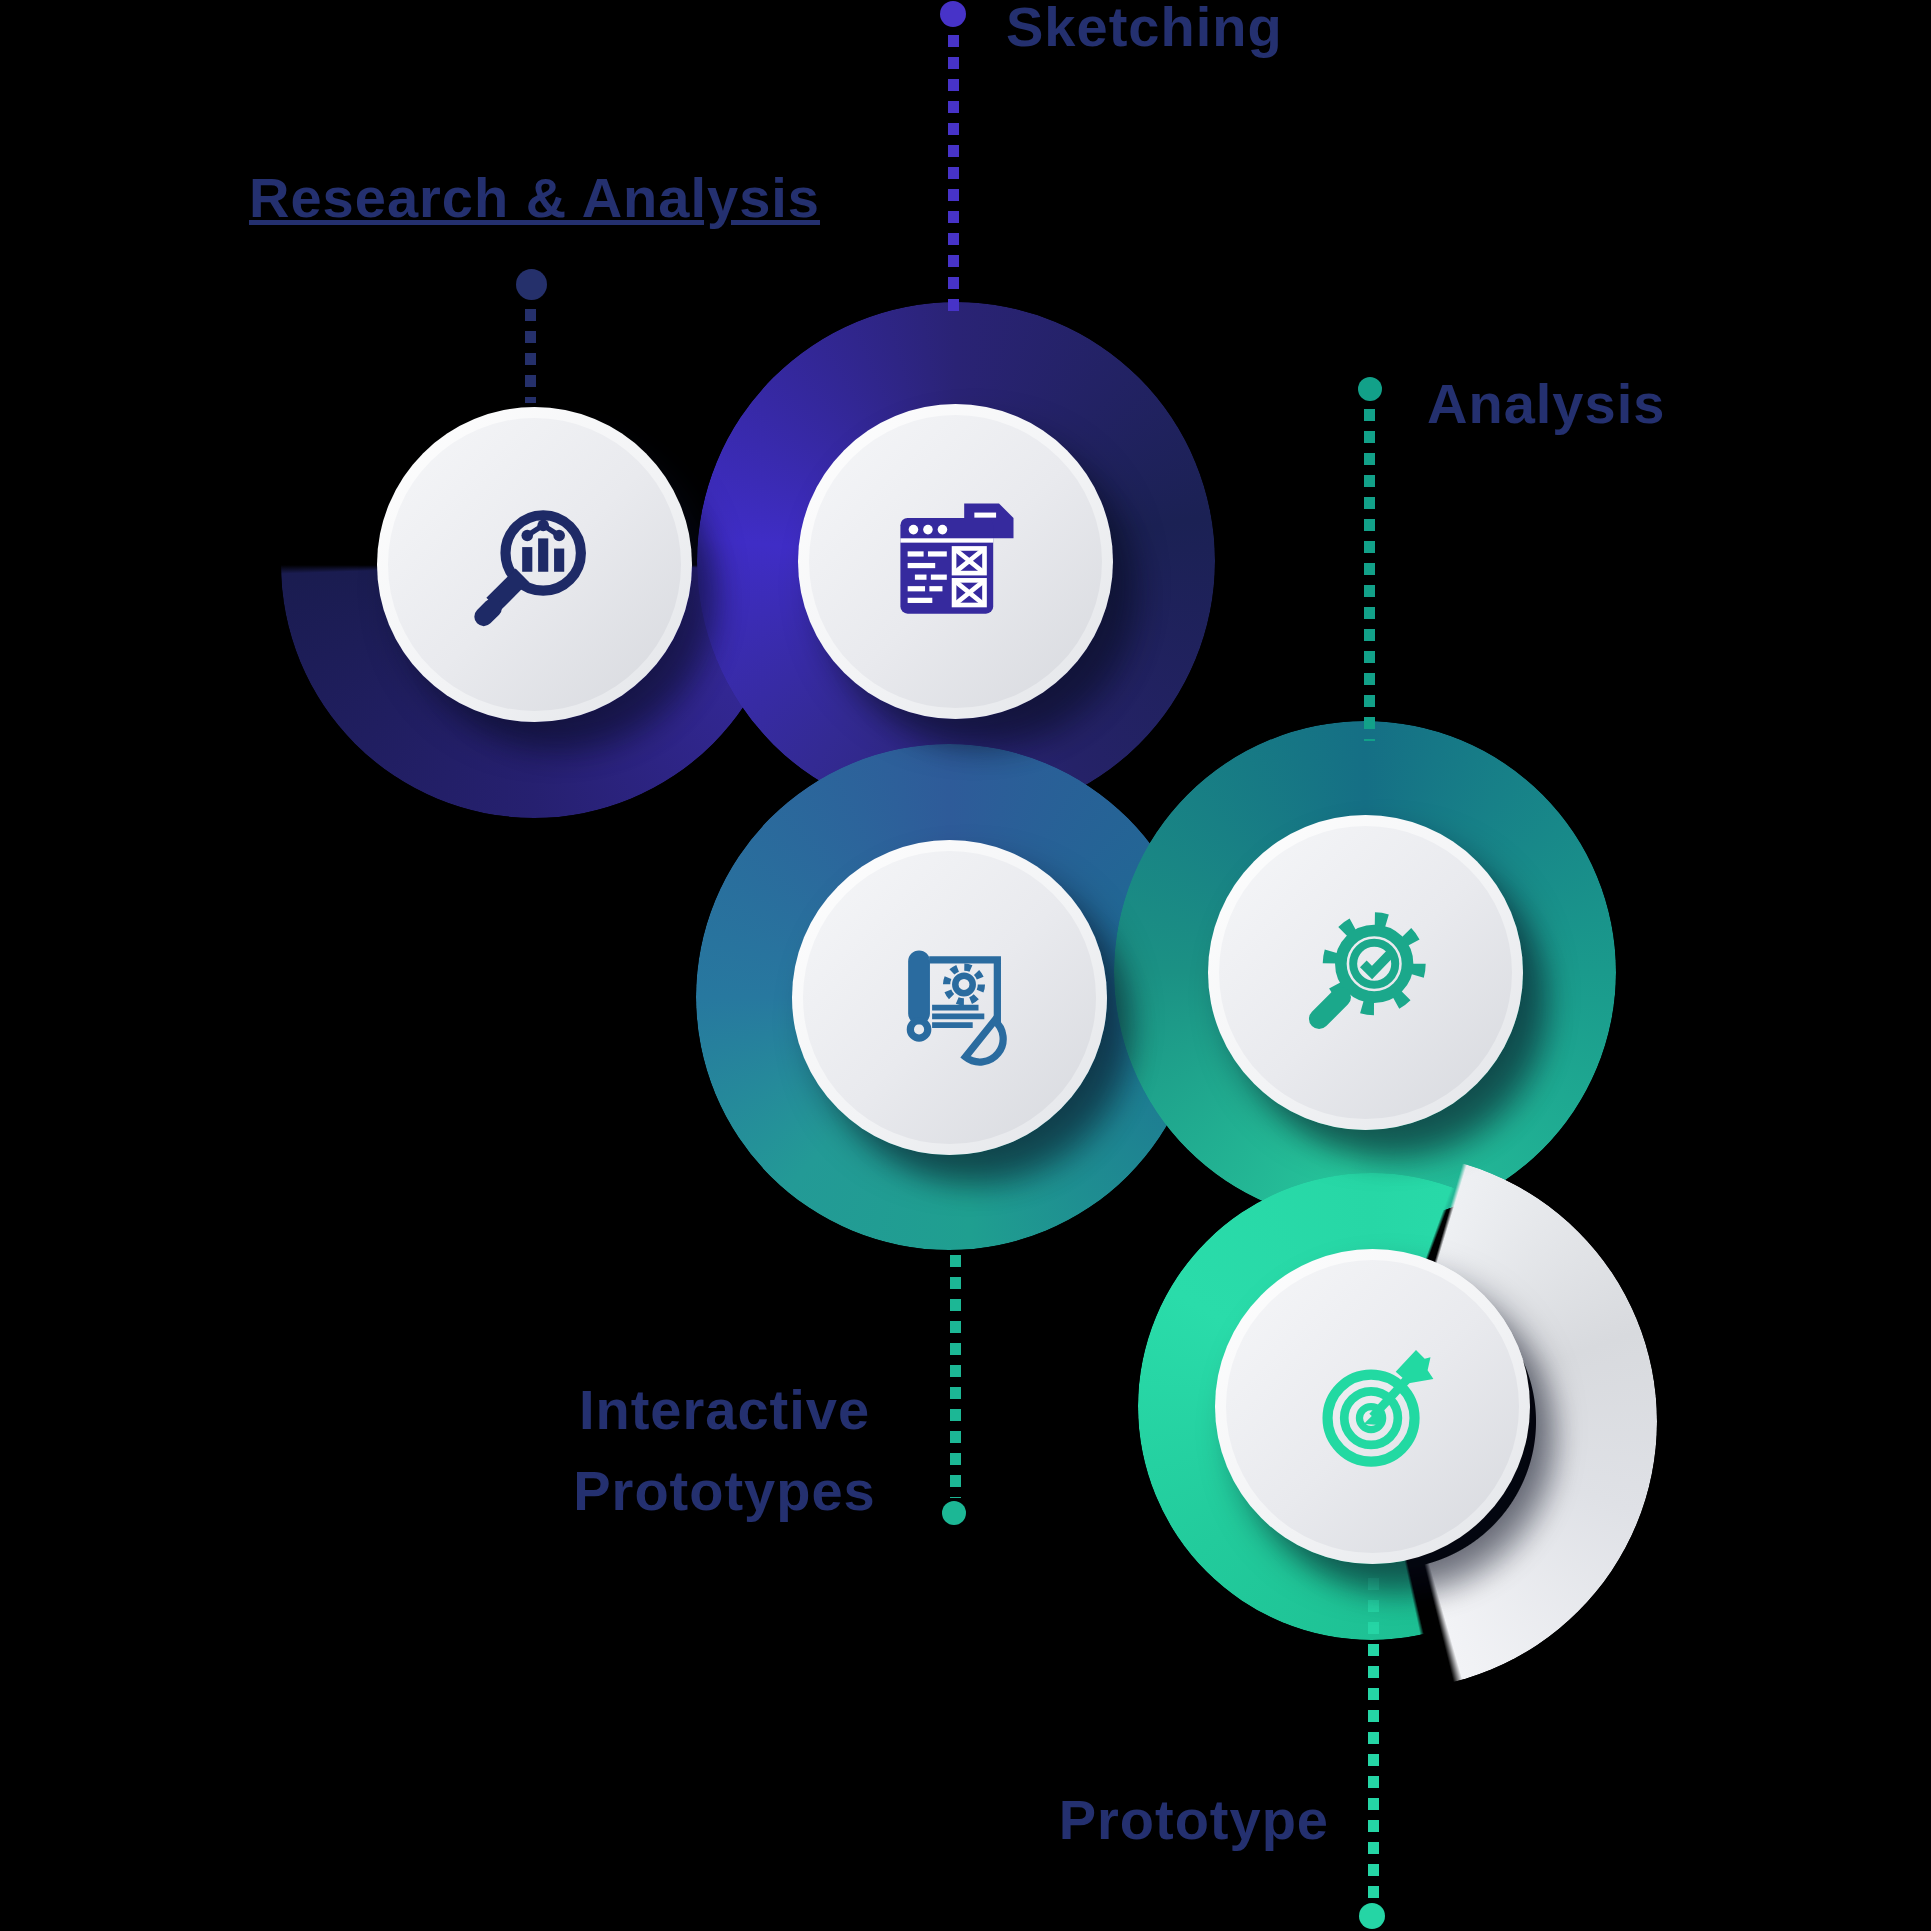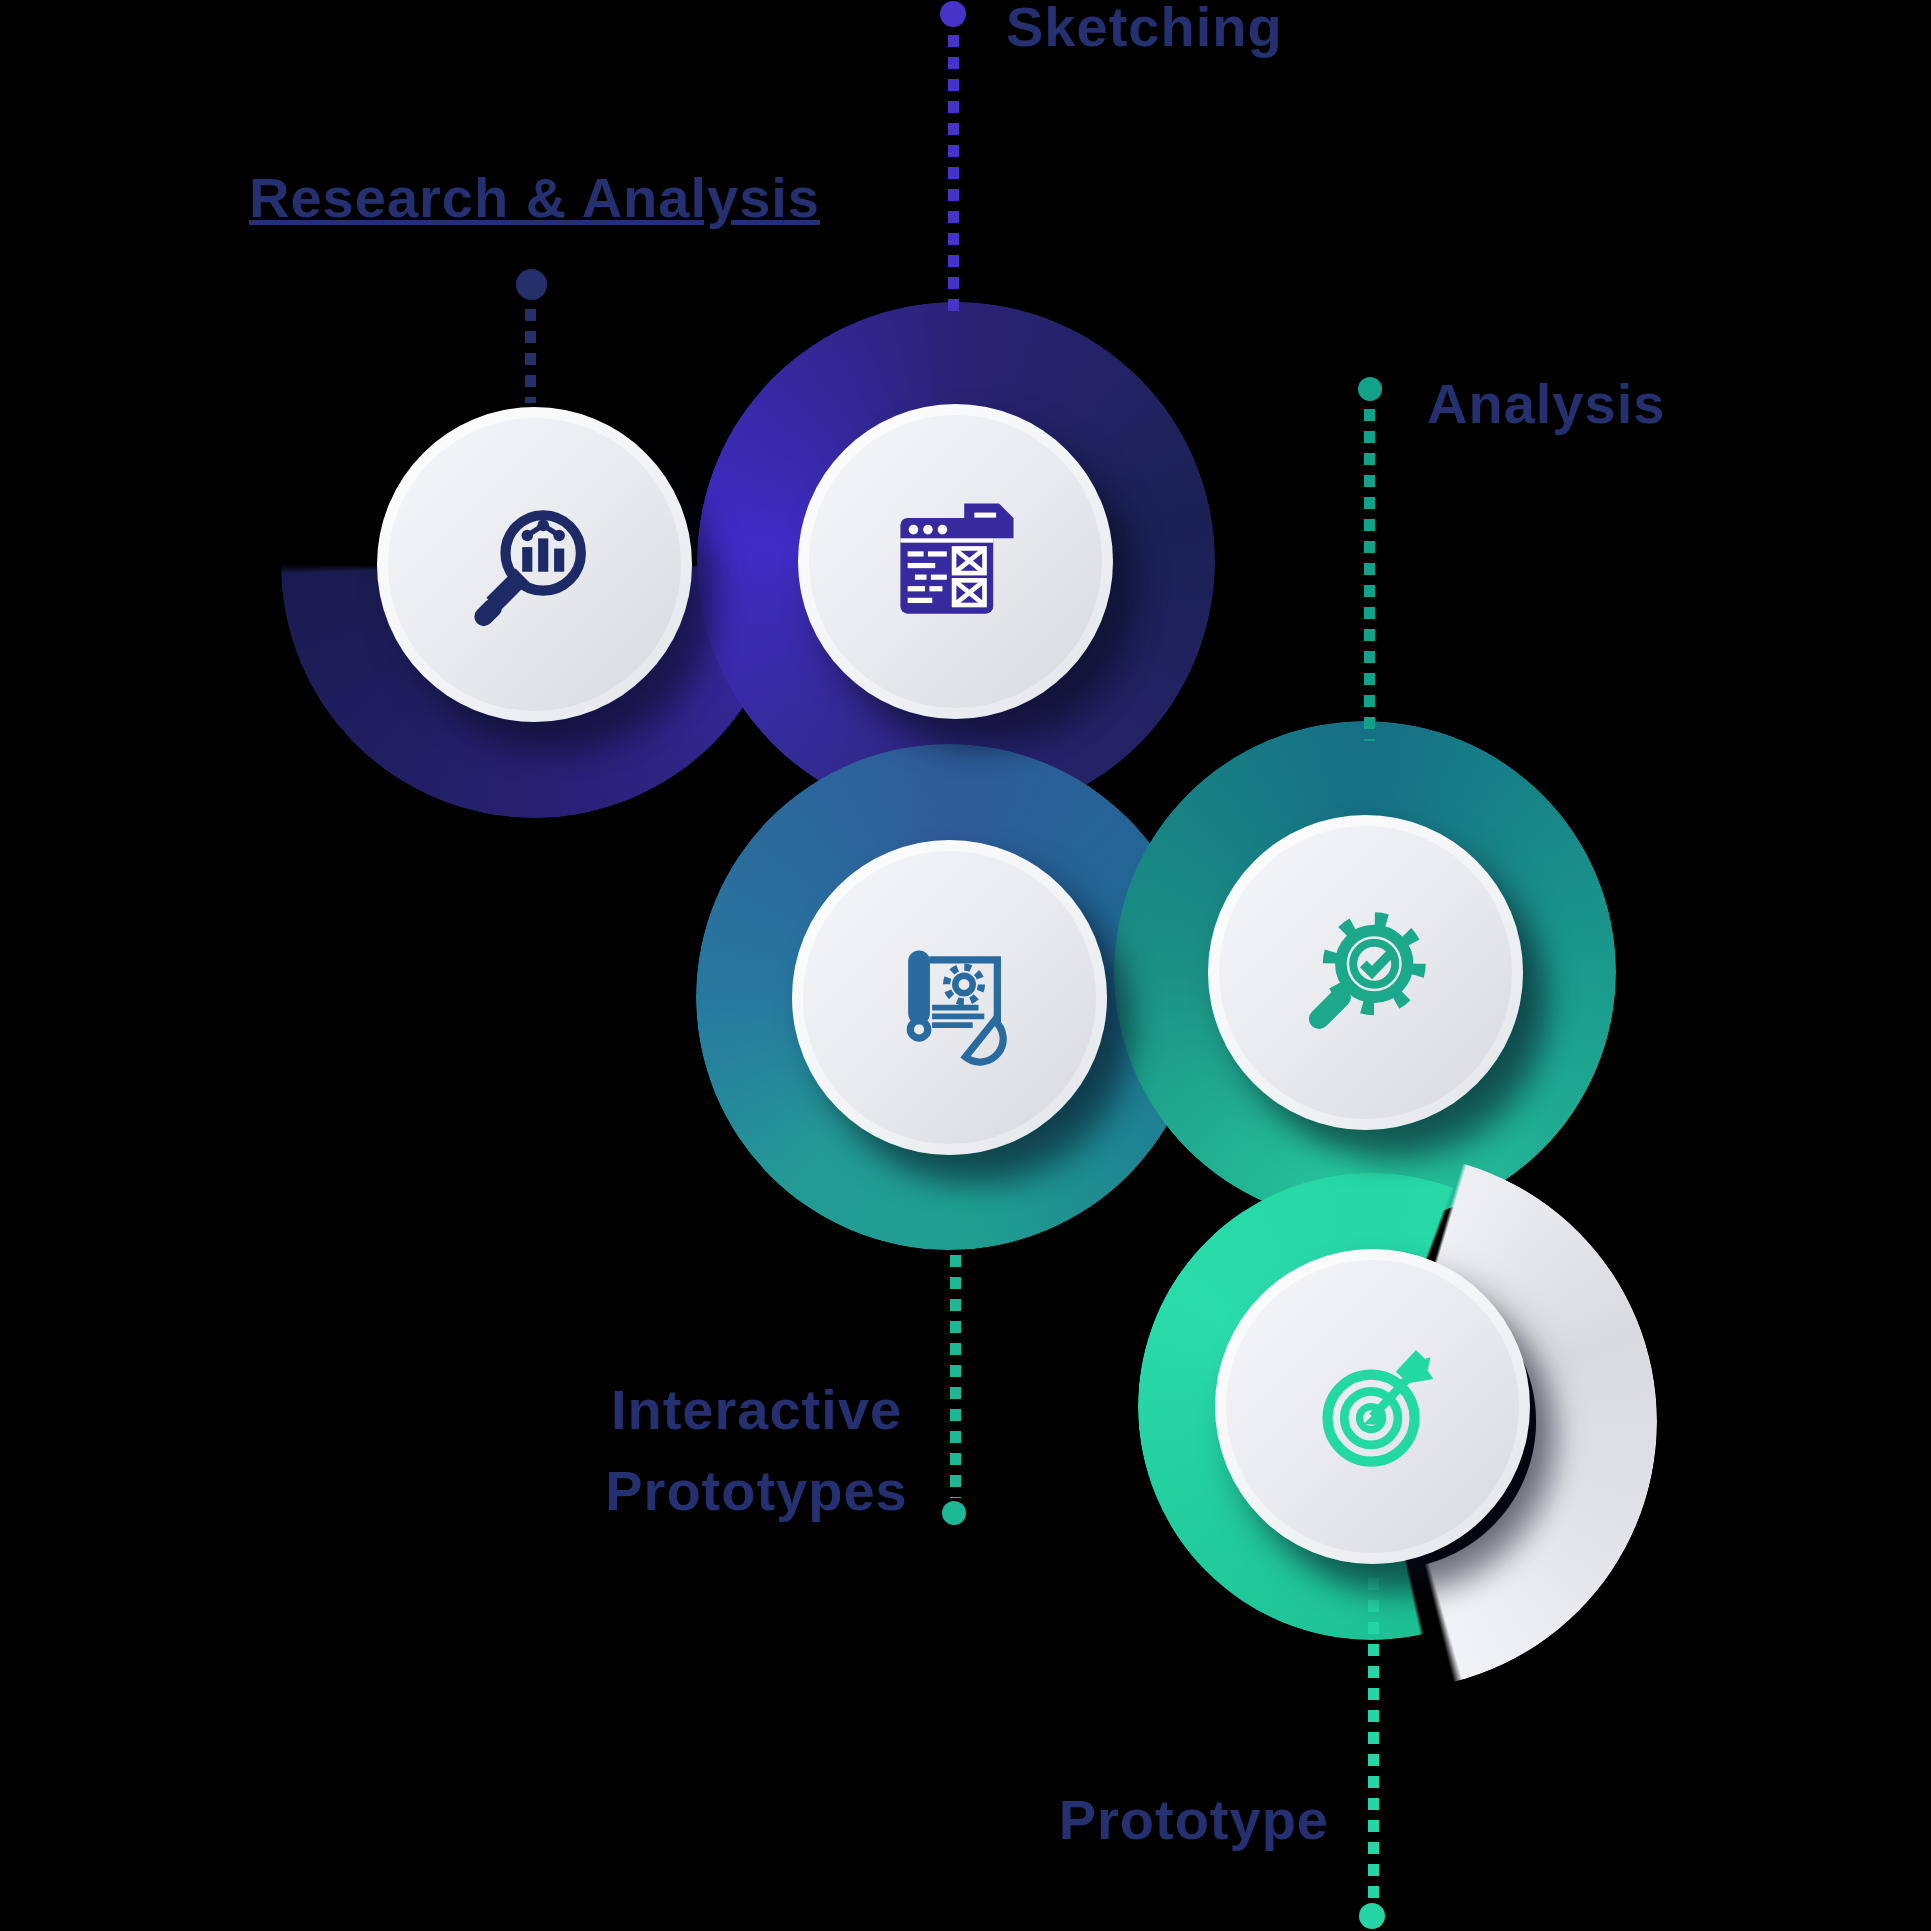--- a/index.html
+++ b/index.html
@@ -64,21 +64,21 @@
   .cdot-3{left:1358px;top:377px;width:24px;height:24px;background:#12a189;}
   .cdot-4{left:942px;top:1501px;width:24px;height:24px;background:#1cb795;}
   .cdot-5{left:1359px;top:1903px;width:26px;height:26px;background:#25d5a5;}
   
   .lbl{position:absolute;color:#24306f;font-weight:700;font-size:56px;
     line-height:75px;letter-spacing:1px;white-space:nowrap;}
   .lbl span{display:block;}
   .lbl-1{left:249px;top:160px;text-decoration:underline;}
   .lbl-2{left:1006px;top:-9.7px;line-height:73px;}
   .lbl-3{left:1427px;top:365px;line-height:77px;}
-  .lbl-4{left:544px;top:1369px;width:425px;text-align:center;line-height:81px;}
+  .lbl-4{left:512px;top:1369px;width:425px;text-align:center;line-height:81px;}
   .lbl-5{left:985px;top:1777px;width:344px;text-align:right;line-height:85px;}
 </style>
 </head>
 <body>
 
 <div id="stage">
 
   <div class="ring ribbon-1"></div>
   <div class="ring ribbon-2"></div>
   <div class="ring ribbon-3"></div>

